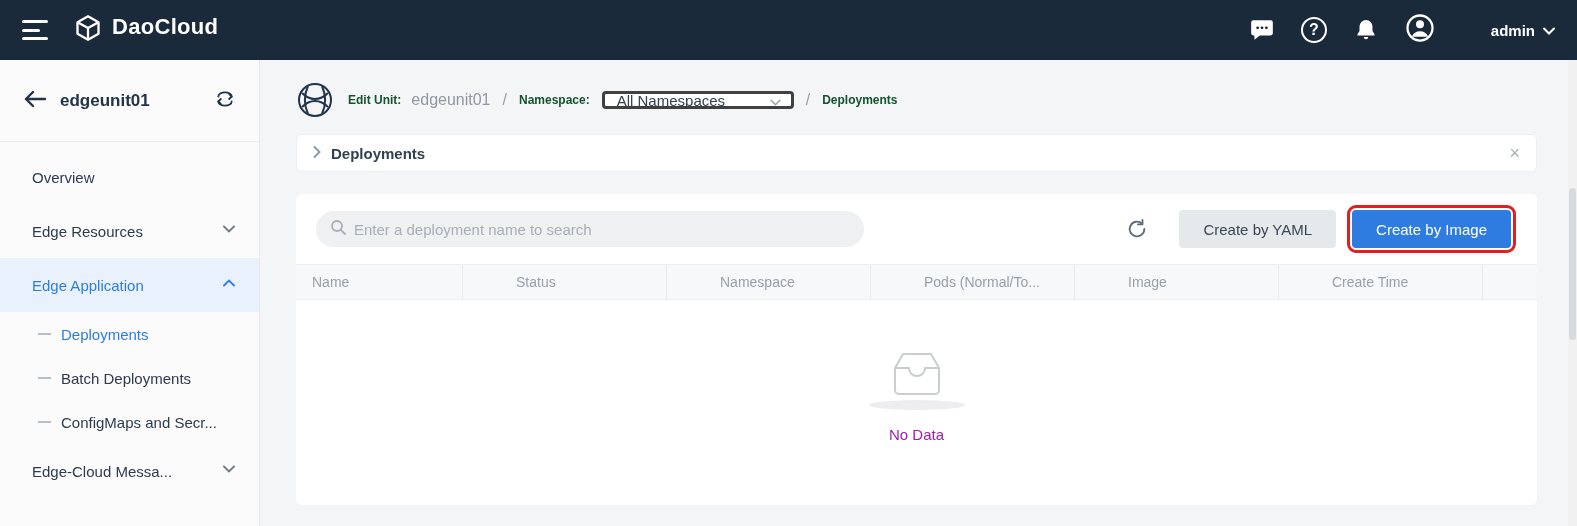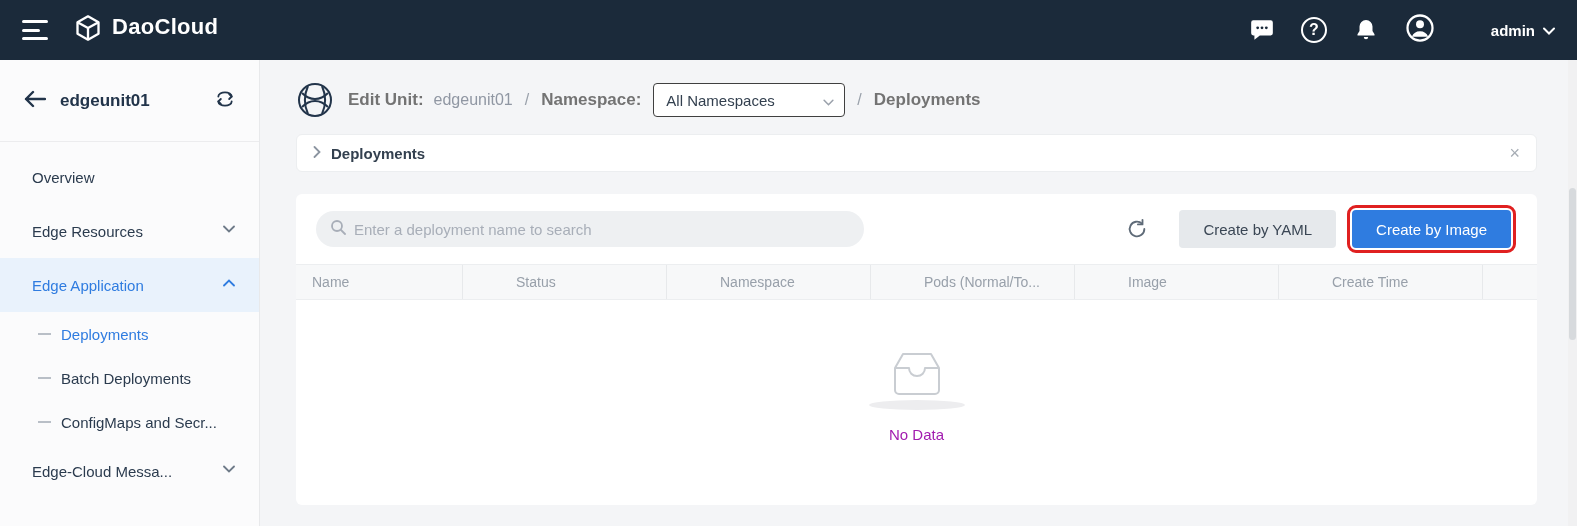--- a/index.html
+++ b/index.html
@@ -35,25 +35,25 @@
   .side-sub.active { color:#2f7ce0; }
   .dash { width:13px; height:2px; background:#b9bfc7; flex-shrink:0; }
   .chev { width:12px; height:12px; flex-shrink:0; }
   .chev svg { display:block; }
 
   
   .main { flex:1; padding:20px 40px 21px 36px; display:flex; flex-direction:column; min-width:0; }
 
   .edit-head { display:flex; align-items:center; margin-bottom:14px; height:40px; }
   .unit-icon { width:38px; height:38px; margin-right:14px; }
-  .eh-bold { font-size:17px; font-weight:700; color:#737373; }
+  .eh-bold { font-size:12px; font-weight:700; color:#14532d; }
   .eh-gray { font-size:16px; color:#9097a3; margin-left:10px; }
   .eh-sep { color:#9aa1ab; margin:0 12px; font-size:16px; }
   .ns-label { margin-right:12px; }
-  .ns-select { width:192px; height:34px; background:#fff; border:1px solid #404040; border-radius:4px; display:flex; align-items:center; padding:0 10px 0 12px; font-size:15px; color:#33404f; cursor:pointer; }
+  .ns-select { width:192px; height:18px; background:#fff; border:3px solid #404040; border-radius:4px; display:flex; align-items:center; padding:0 10px 0 12px; font-size:15px; color:#33404f; cursor:pointer; }
   .ns-select .lbl { flex:1; }
 
   .crumb-bar { height:38px; background:#fff; border:1px solid #eceef0; border-radius:6px; display:flex; align-items:center; padding:0 16px; margin-bottom:22px; }
   .crumb-label { font-size:15px; font-weight:700; color:#33404f; margin-left:10px; flex:1; }
   .crumb-close { color:#a7adb5; font-size:18px; cursor:pointer; line-height:1; }
 
   .card { background:#fff; border-radius:6px; flex:1; display:flex; flex-direction:column; overflow:hidden; }
   .toolbar { display:flex; align-items:center; padding:16px 20px; }
   .search-box { width:548px; height:36px; background:#eef0f2; border-radius:18px; display:flex; align-items:center; padding:0 14px; gap:8px; }
   .search-box input { border:none; outline:none; background:transparent; flex:1; font-size:15px; color:#33404f; font-family:"Liberation Sans", sans-serif; }

